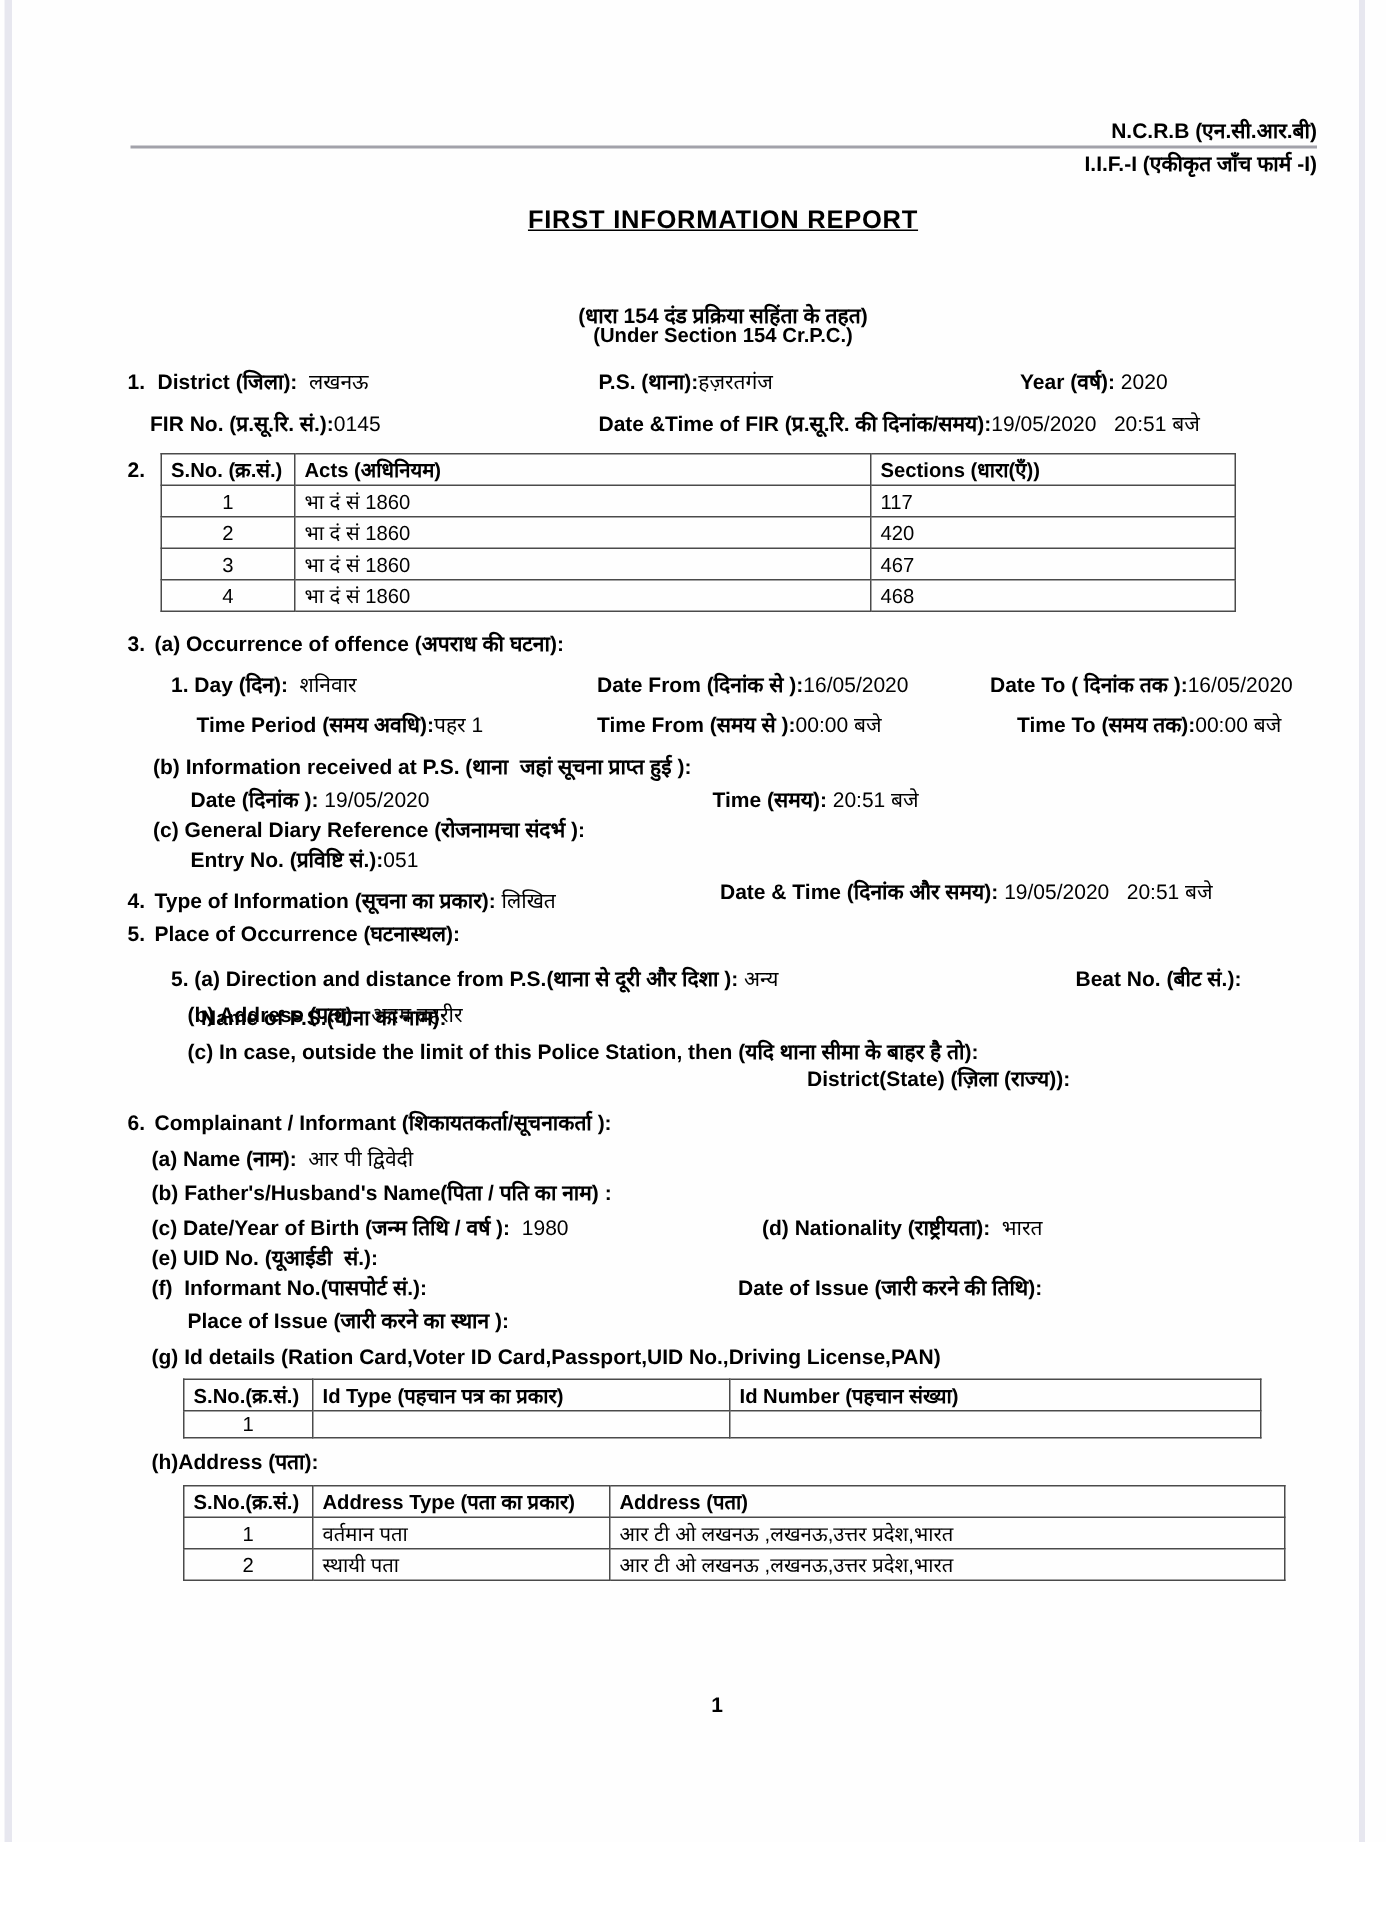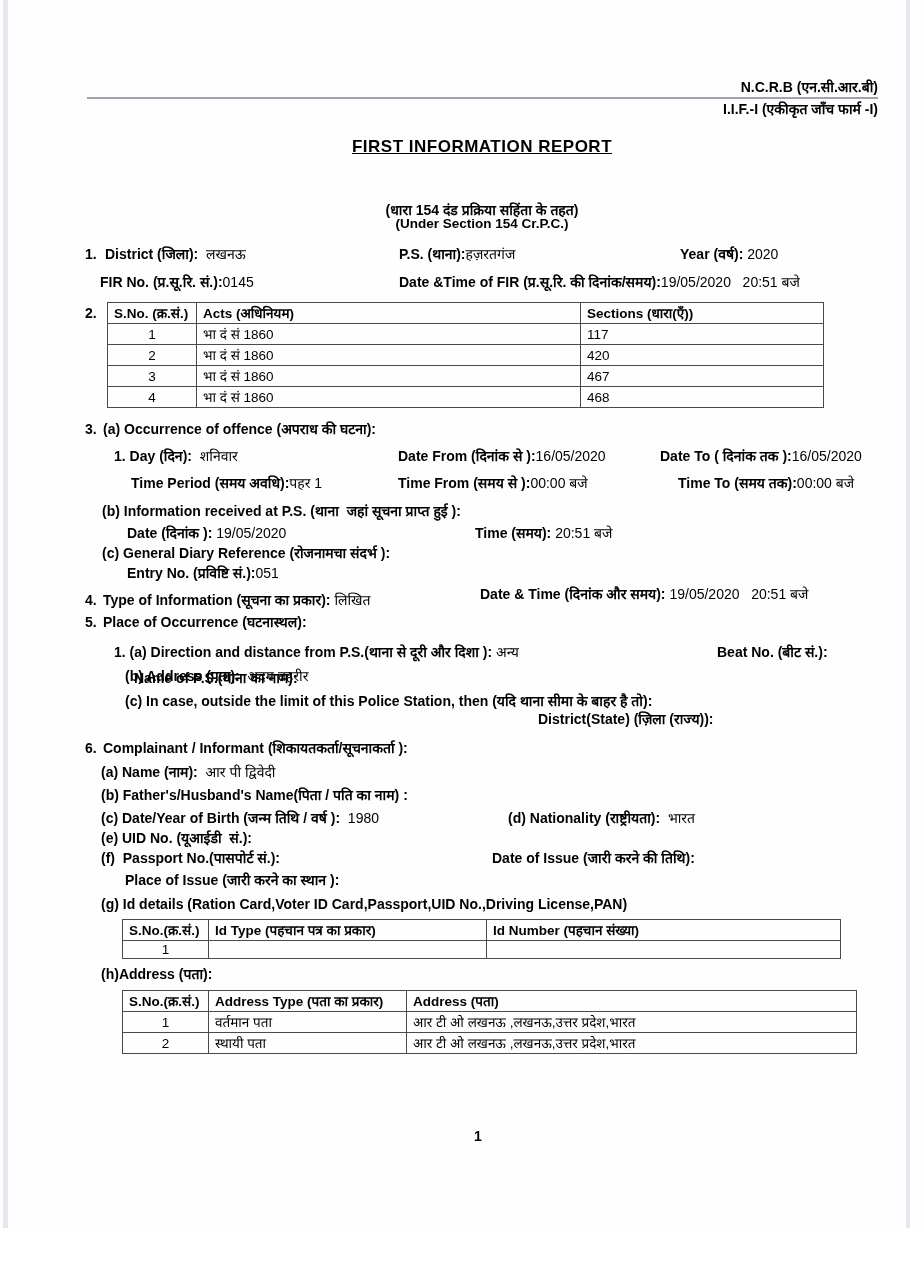--- a/index.html
+++ b/index.html
@@ -93,35 +93,35 @@
   <div class="ln" style="left:475px;top:525px;"><span class="b">Time (समय): </span><span class="v">20:51 बजे</span></div>
   <div class="ln b" style="left:102px;top:545px;">(c) General Diary Reference (रोजनामचा संदर्भ ):</div>
   <div class="ln" style="left:127px;top:565px;"><span class="b">Entry No. (प्रविष्टि सं.):</span><span class="v">051</span></div>
   <div class="ln" style="left:480px;top:586px;"><span class="b">Date &amp; Time (दिनांक और समय): </span><span class="v">19/05/2020   20:51 बजे</span></div>
 
   <div class="ln b" style="left:85px;top:592px;">4.</div>
   <div class="ln" style="left:103px;top:592px;"><span class="b">Type of Information (सूचना का प्रकार): </span><span class="v">लिखित</span></div>
 
   <div class="ln b" style="left:85px;top:614px;">5.</div>
   <div class="ln b" style="left:103px;top:614px;">Place of Occurrence (घटनास्थल):</div>
-  <div class="ln" style="left:114px;top:644px;"><span class="b">1. (a) Direction and distance from P.S.(थाना से दूरी और दिशा ): </span><span class="v">अन्य</span></div>
+  <div class="ln" style="left:114px;top:644px;"><span class="b">5. (a) Direction and distance from P.S.(थाना से दूरी और दिशा ): </span><span class="v">अन्य</span></div>
   <div class="ln b" style="left:717px;top:644px;">Beat No. (बीट सं.):</div>
   <div class="ln" style="left:125px;top:668px;"><span class="b">(b) Address (पता):  </span><span class="v">अदम तहरीर</span></div>
   <div class="ln b" style="left:125px;top:693px;">(c) In case, outside the limit of this Police Station, then (यदि थाना सीमा के बाहर है तो):</div>
   <div class="ln b" style="left:134px;top:670px;">Name of P.S.(थाना का नाम):</div>
   <div class="ln b" style="left:538px;top:711px;">District(State) (ज़िला (राज्य)):</div>
 
   <div class="ln b" style="left:85px;top:740px;">6.</div>
   <div class="ln b" style="left:103px;top:740px;">Complainant / Informant (शिकायतकर्ता/सूचनाकर्ता ):</div>
   <div class="ln" style="left:101px;top:764px;"><span class="b">(a) Name (नाम):  </span><span class="v">आर पी द्विवेदी</span></div>
   <div class="ln b" style="left:101px;top:787px;">(b) Father's/Husband's Name(पिता / पति का नाम) :</div>
   <div class="ln" style="left:101px;top:810px;"><span class="b">(c) Date/Year of Birth (जन्म तिथि / वर्ष ):  </span><span class="v">1980</span></div>
   <div class="ln" style="left:508px;top:810px;"><span class="b">(d) Nationality (राष्ट्रीयता):  </span><span class="v">भारत</span></div>
   <div class="ln b" style="left:101px;top:830px;">(e) UID No. (यूआईडी  सं.):</div>
-  <div class="ln b" style="left:101px;top:850px;">(f)  Passport No.(पासपोर्ट सं.):</div>
+  <div class="ln b" style="left:101px;top:850px;">(f)  Informant No.(पासपोर्ट सं.):</div>
   <div class="ln b" style="left:492px;top:850px;">Date of Issue (जारी करने की तिथि):</div>
   <div class="ln b" style="left:125px;top:872px;">Place of Issue (जारी करने का स्थान ):</div>
   <div class="ln b" style="left:101px;top:896px;">(g) Id details (Ration Card,Voter ID Card,Passport,UID No.,Driving License,PAN)</div>
 
   <table class="tbl" style="left:122px;top:919px;width:719px;">
     <colgroup>
         <col style="width:86px">
         <col style="width:278px">
         <col>
       </colgroup>

